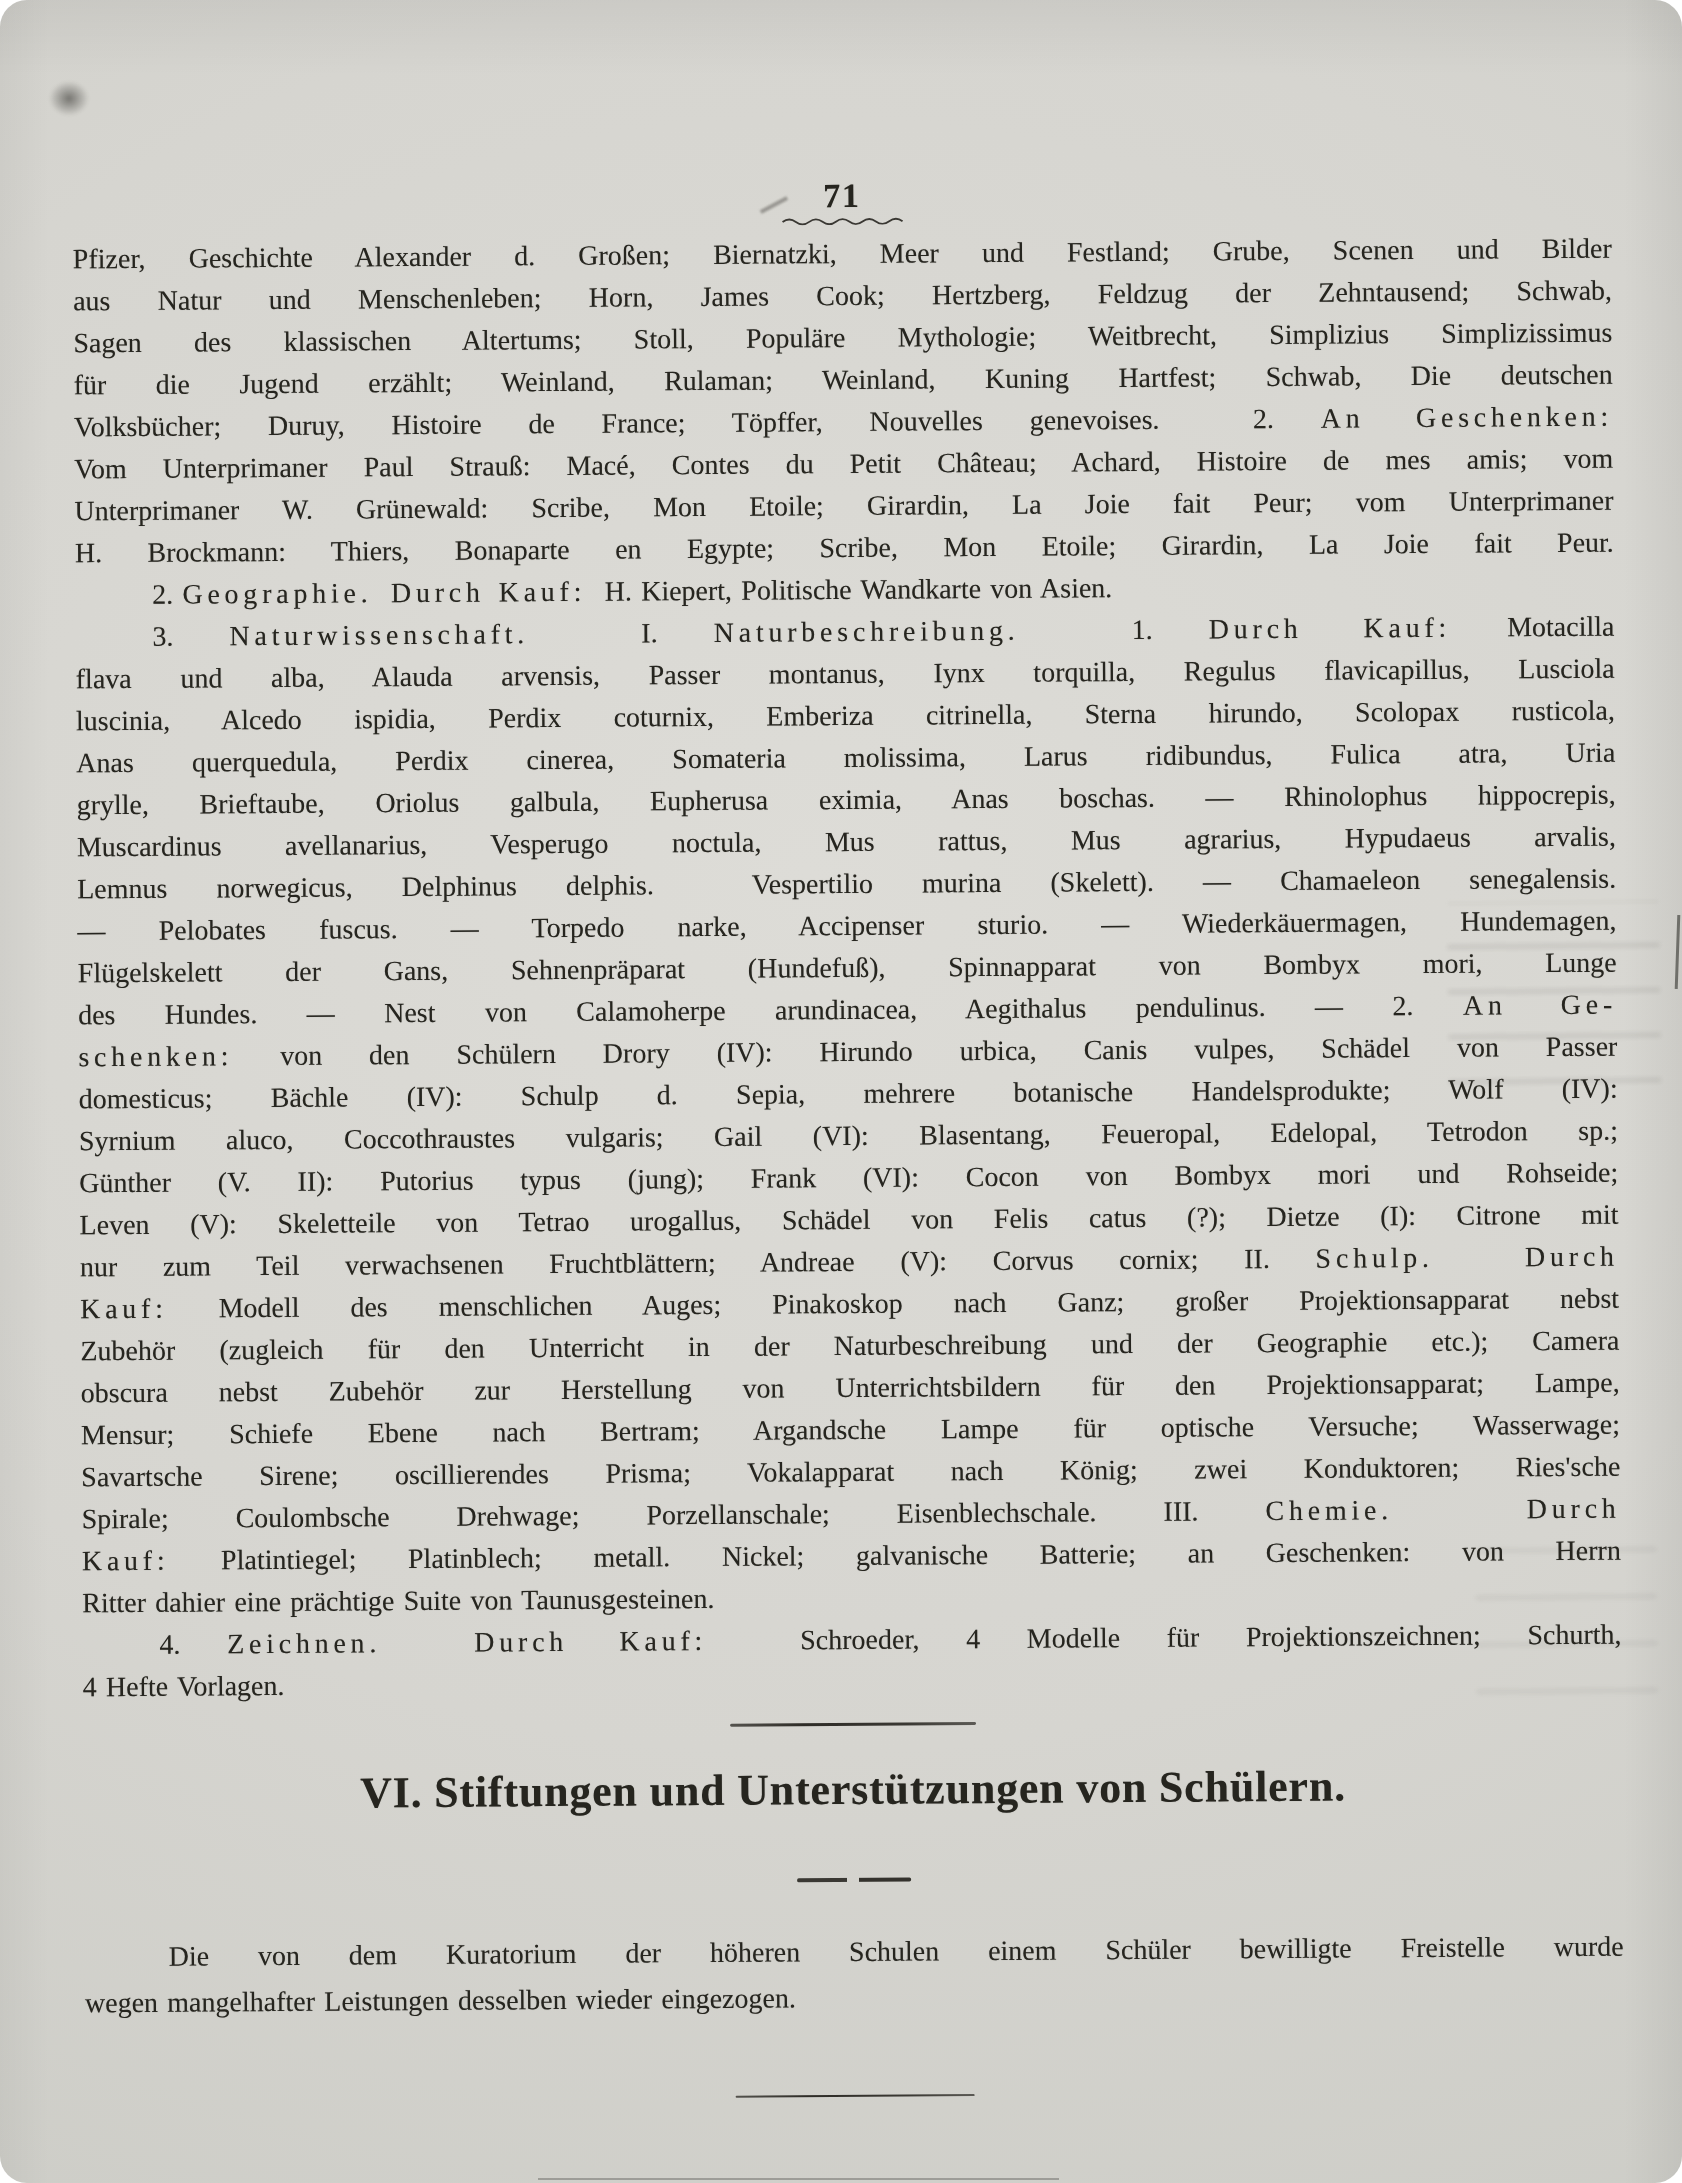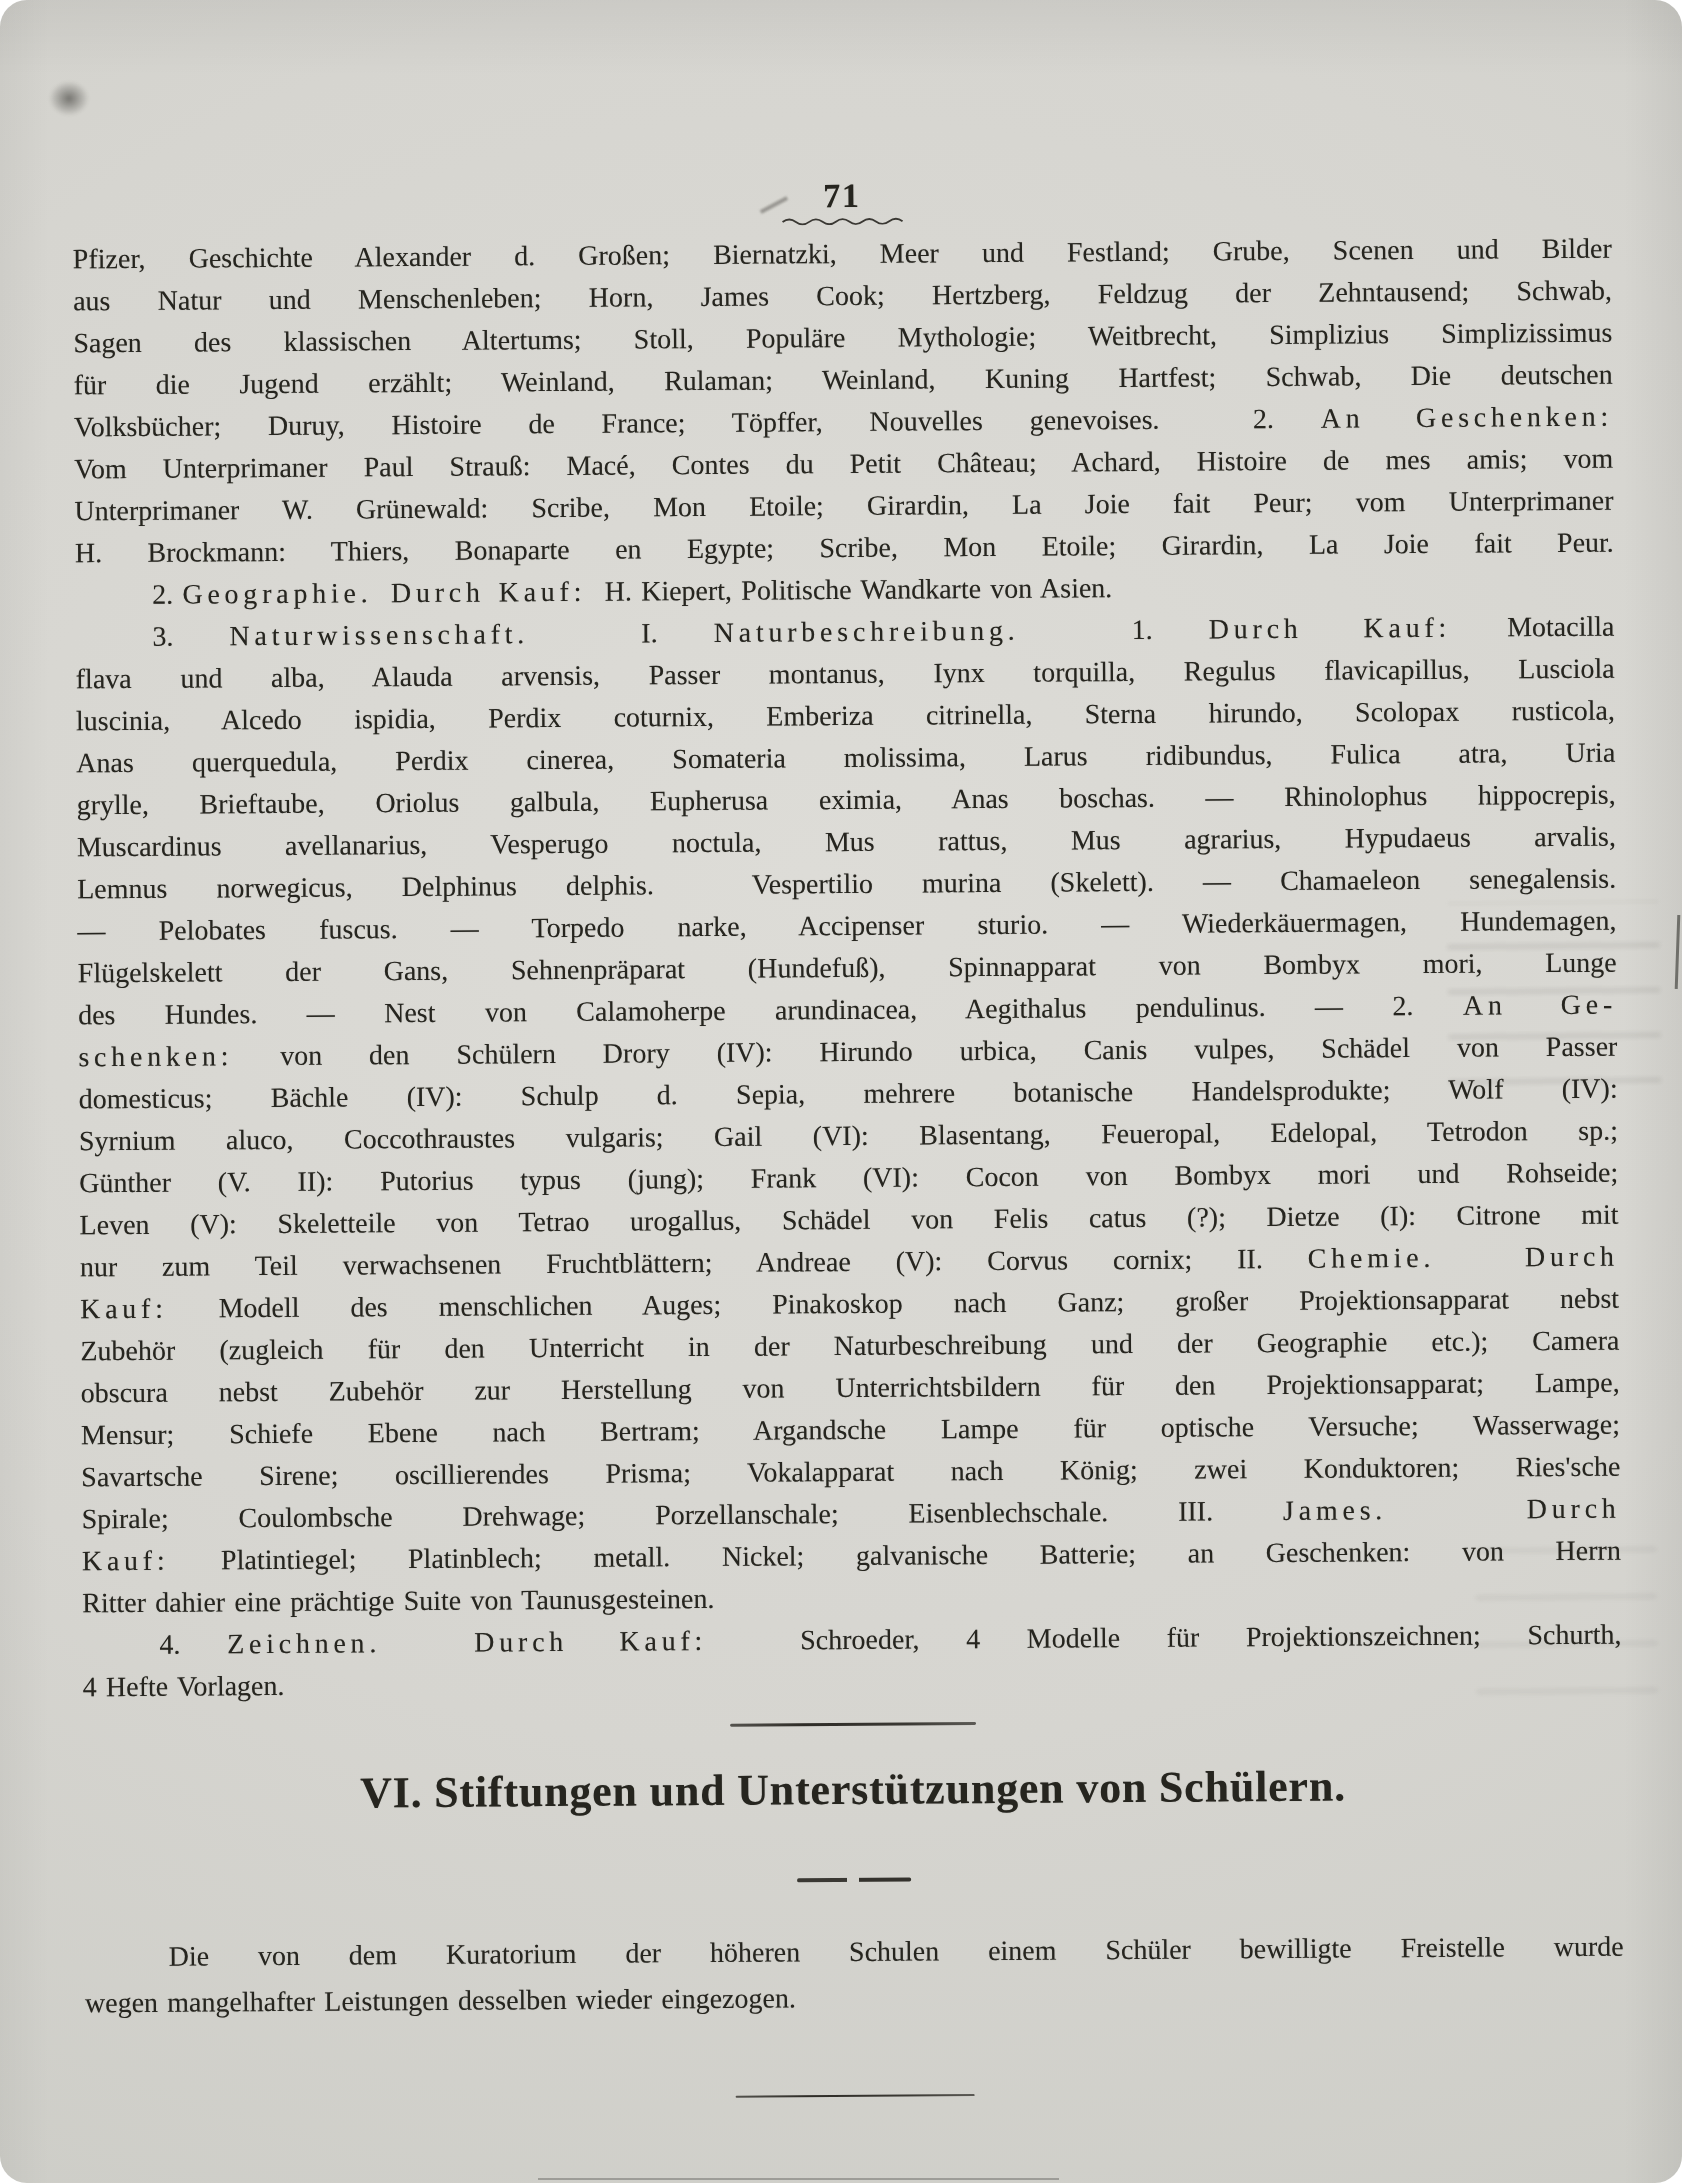--- a/index.html
+++ b/index.html
@@ -109,27 +109,27 @@
           <div class="line"><span class="">Muscardinus avellanarius, Vesperugo noctula, Mus rattus, Mus agrarius, Hypudaeus arvalis,</span></div>
           <div class="line"><span class="">Lemnus norwegicus, Delphinus delphis.  Vespertilio murina (Skelett). — Chamaeleon senegalensis.</span></div>
           <div class="line"><span class="">— Pelobates fuscus. — Torpedo narke, Accipenser sturio. — Wiederkäuermagen, Hundemagen,</span></div>
           <div class="line"><span class="">Flügelskelett der Gans, Sehnenpräparat (Hundefuß), Spinnapparat von Bombyx mori, Lunge</span></div>
           <div class="line"><span class="">des Hundes. — Nest von Calamoherpe arundinacea, Aegithalus pendulinus. — 2. </span><span class="sp">An Ge-</span></div>
           <div class="line"><span class="sp">schenken:</span><span class=""> von den Schülern Drory (IV): Hirundo urbica, Canis vulpes, Schädel von Passer</span></div>
           <div class="line"><span class="">domesticus; Bächle (IV): Schulp d. Sepia, mehrere botanische Handelsprodukte; Wolf (IV):</span></div>
           <div class="line"><span class="">Syrnium aluco, Coccothraustes vulgaris; Gail (VI): Blasentang, Feueropal, Edelopal, Tetrodon sp.;</span></div>
           <div class="line"><span class="">Günther (V. II): Putorius typus (jung); Frank (VI): Cocon von Bombyx mori und Rohseide;</span></div>
           <div class="line"><span class="">Leven (V): Skeletteile von Tetrao urogallus, Schädel von Felis catus (?); Dietze (I): Citrone mit</span></div>
-          <div class="line"><span class="">nur zum Teil verwachsenen Fruchtblättern; Andreae (V): Corvus cornix; II. </span><span class="sp">Chemie.</span><span class="">  </span><span class="sp">Durch</span></div>
+          <div class="line"><span class="">nur zum Teil verwachsenen Fruchtblättern; Andreae (V): Corvus cornix; II. </span><span class="sp">Schulp.</span><span class="">  </span><span class="sp">Durch</span></div>
           <div class="line"><span class="sp">Kauf:</span><span class=""> Modell des menschlichen Auges; Pinakoskop nach Ganz; großer Projektionsapparat nebst</span></div>
           <div class="line"><span class="">Zubehör (zugleich für den Unterricht in der Naturbeschreibung und der Geographie etc.); Camera</span></div>
           <div class="line"><span class="">obscura nebst Zubehör zur Herstellung von Unterrichtsbildern für den Projektionsapparat; Lampe,</span></div>
           <div class="line"><span class="">Mensur; Schiefe Ebene nach Bertram; Argandsche Lampe für optische Versuche; Wasserwage;</span></div>
           <div class="line"><span class="">Savartsche Sirene; oscillierendes Prisma; Vokalapparat nach König; zwei Konduktoren; Ries'sche</span></div>
-          <div class="line"><span class="">Spirale; Coulombsche Drehwage; Porzellanschale; Eisenblechschale. III. </span><span class="sp">James.</span><span class="">  </span><span class="sp">Durch</span></div>
+          <div class="line"><span class="">Spirale; Coulombsche Drehwage; Porzellanschale; Eisenblechschale. III. </span><span class="sp">Chemie.</span><span class="">  </span><span class="sp">Durch</span></div>
           <div class="line"><span class="sp">Kauf:</span><span class=""> Platintiegel; Platinblech; metall. Nickel; galvanische Batterie; an Geschenken: von Herrn</span></div>
           <div class="line end"><span class="">Ritter dahier eine prächtige Suite von Taunusgesteinen.</span></div>
         </div>
         <div class="para indent">
           <div class="line"><span class="">4. </span><span class="sp">Zeichnen.</span><span class="">  </span><span class="sp">Durch Kauf:</span><span class="">  Schroeder, 4 Modelle für Projektionszeichnen; Schurth,</span></div>
           <div class="line end"><span class="">4 Hefte Vorlagen.</span></div>
         </div>
       </div>
 
     <div class="divider d1"></div>

